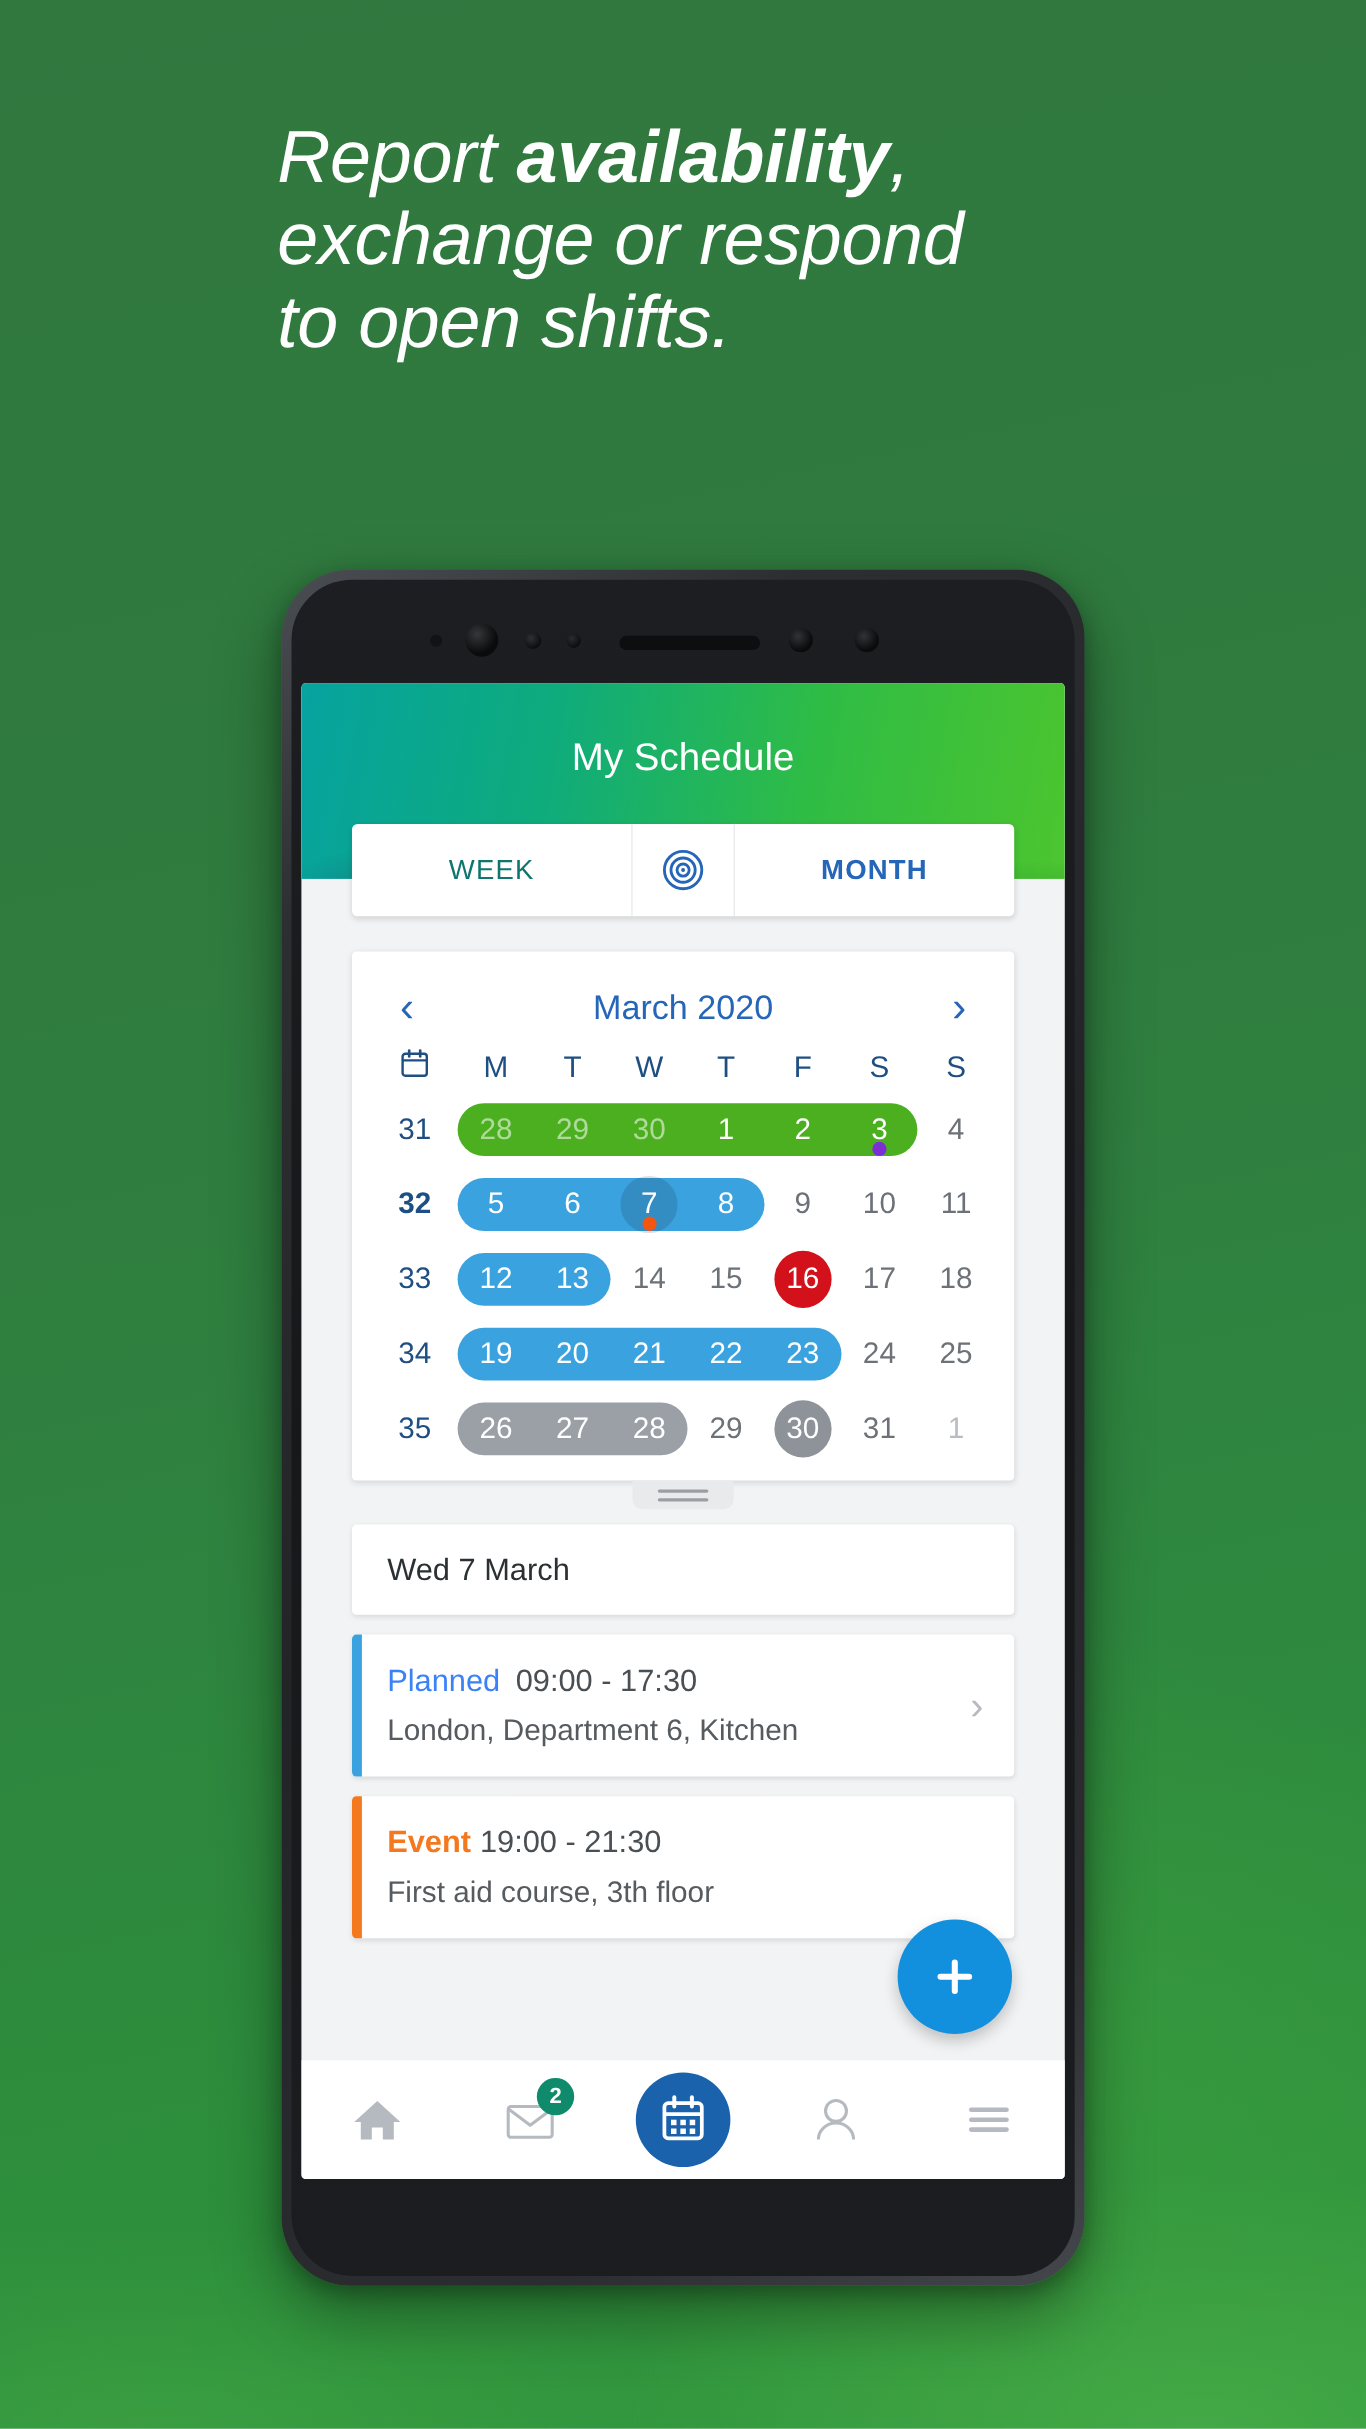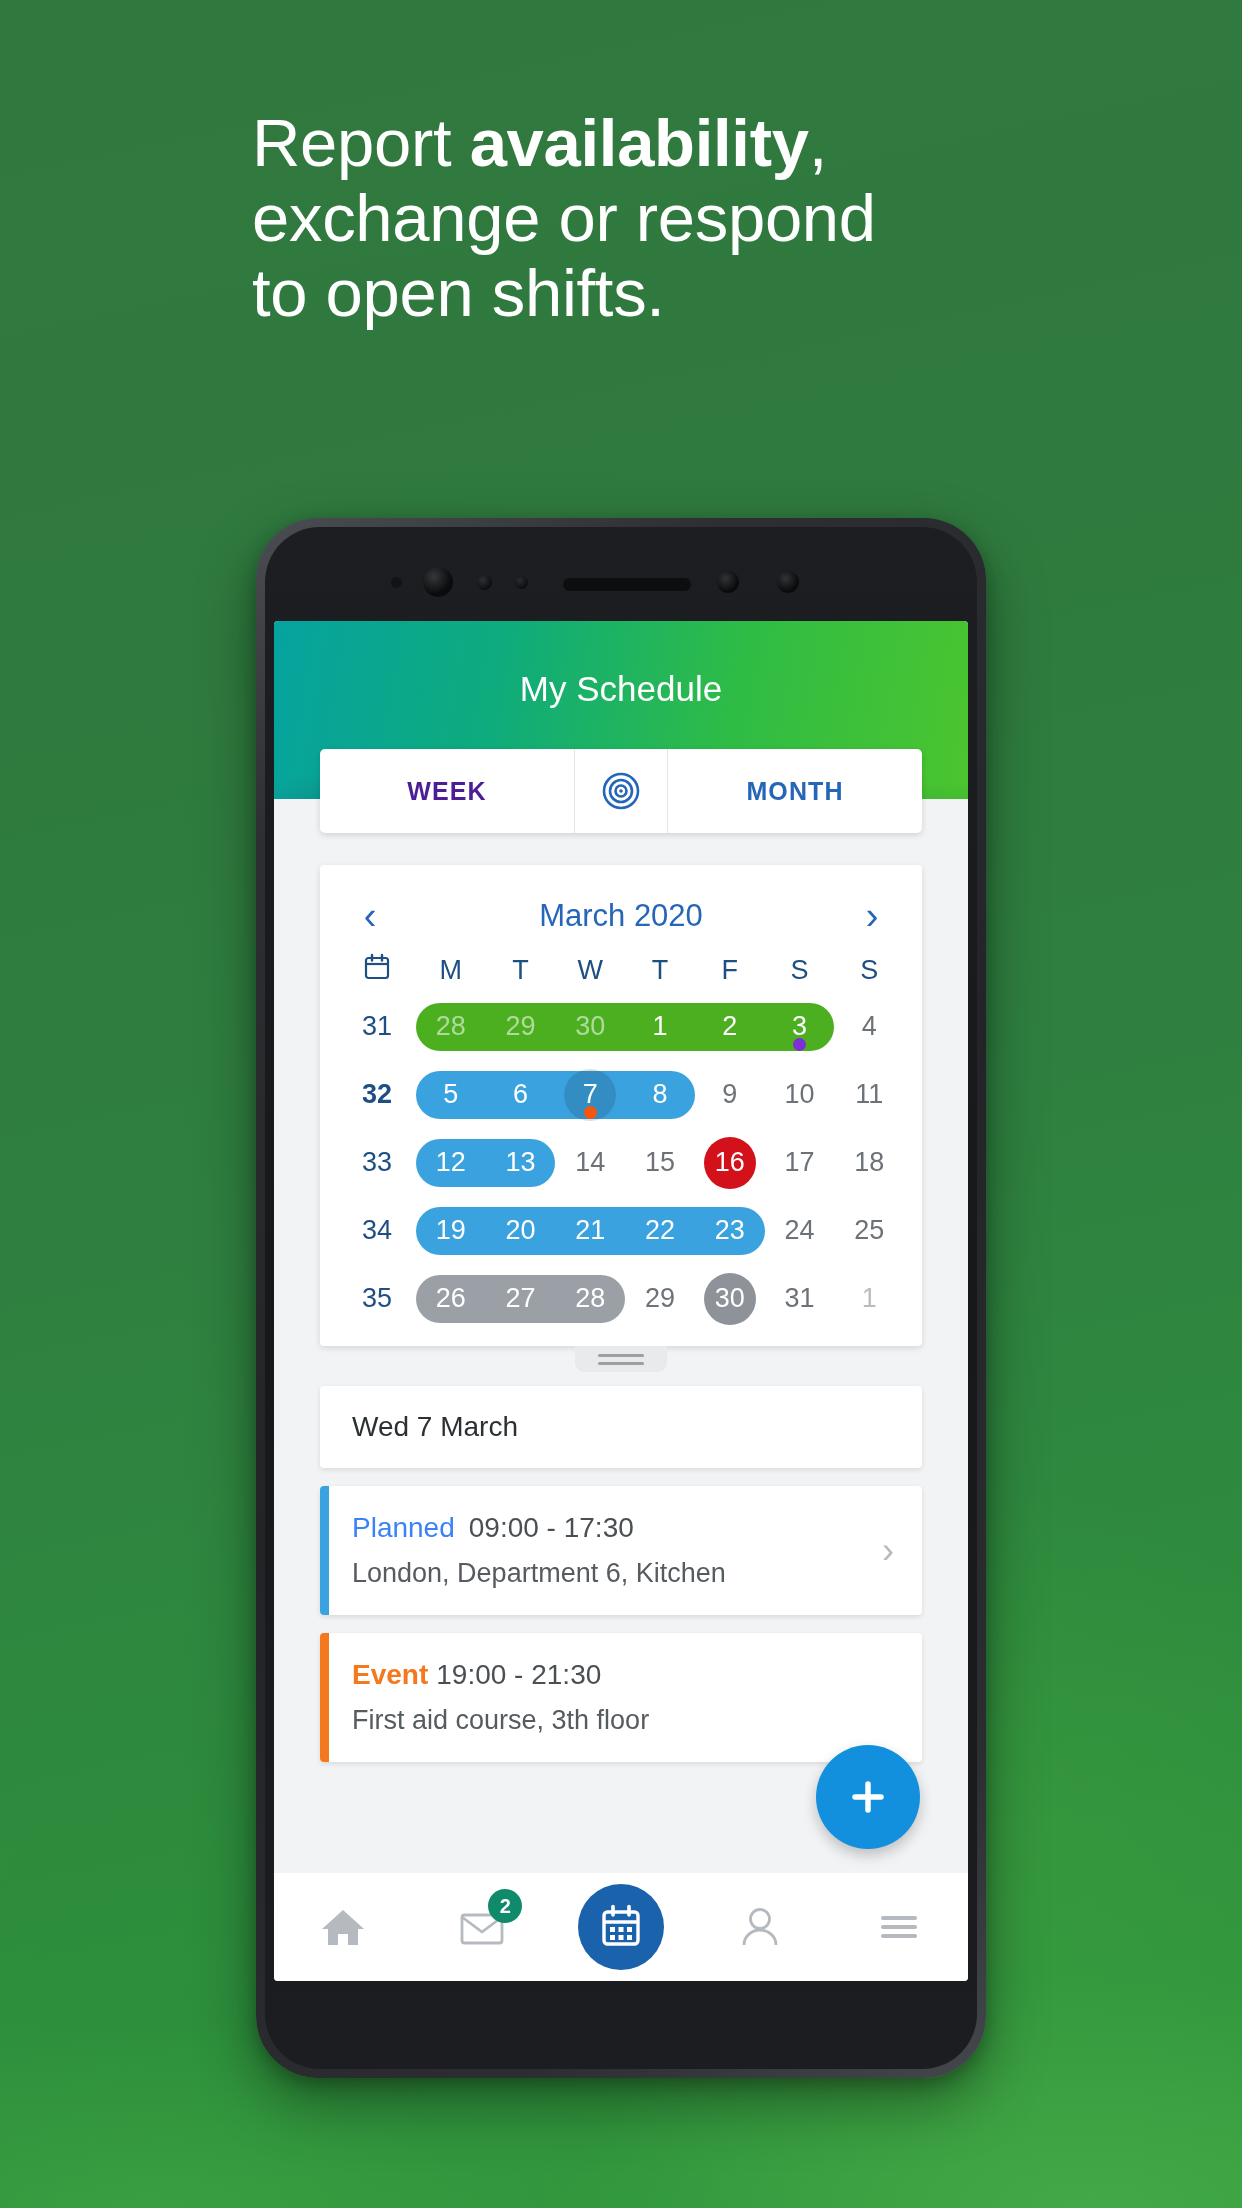--- a/index.html
+++ b/index.html
@@ -28,20 +28,21 @@
 
   
   .headline {
     position: absolute;
     left: 252px; top: 105px; width: 820px;
     color: #ffffff;
     font-size: 67px;
     line-height: 1.12;
     font-weight: 400;
     letter-spacing: -0.3px;
+    font-style: italic;
   }
   .headline b { font-weight: 700; }
 
   
   .phone {
     position: absolute;
     left: 256px; top: 518px;
     width: 730px; height: 1560px;
     border-radius: 62px;
     background: linear-gradient(145deg, #4a4d52 0%, #2c2e31 16%, #232428 50%, #2b2d30 84%, #44474c 100%);
@@ -116,21 +117,21 @@
     align-items: stretch;
     box-shadow: 0 2px 6px rgba(0,0,0,0.14);
     z-index: 4;
   }
   .seg-item {
     flex: 1;
     display: flex; align-items: center; justify-content: center;
     font-size: 25px;
     letter-spacing: 1.1px;
   }
-  .seg-item.week { color: #4c1d95; font-weight: 700; }
+  .seg-item.week { color: #0f766e; font-weight: 400; }
   .seg-item.month { color: #2566b8; font-weight: 700; }
   .seg-mid {
     width: 94px;
     display: flex; align-items: center; justify-content: center;
     border-left: 1px solid #e3e6e9;
     border-right: 1px solid #e3e6e9;
   }
 
   
   .cal-wrap { position: relative; padding: 66px 46px 0; }

